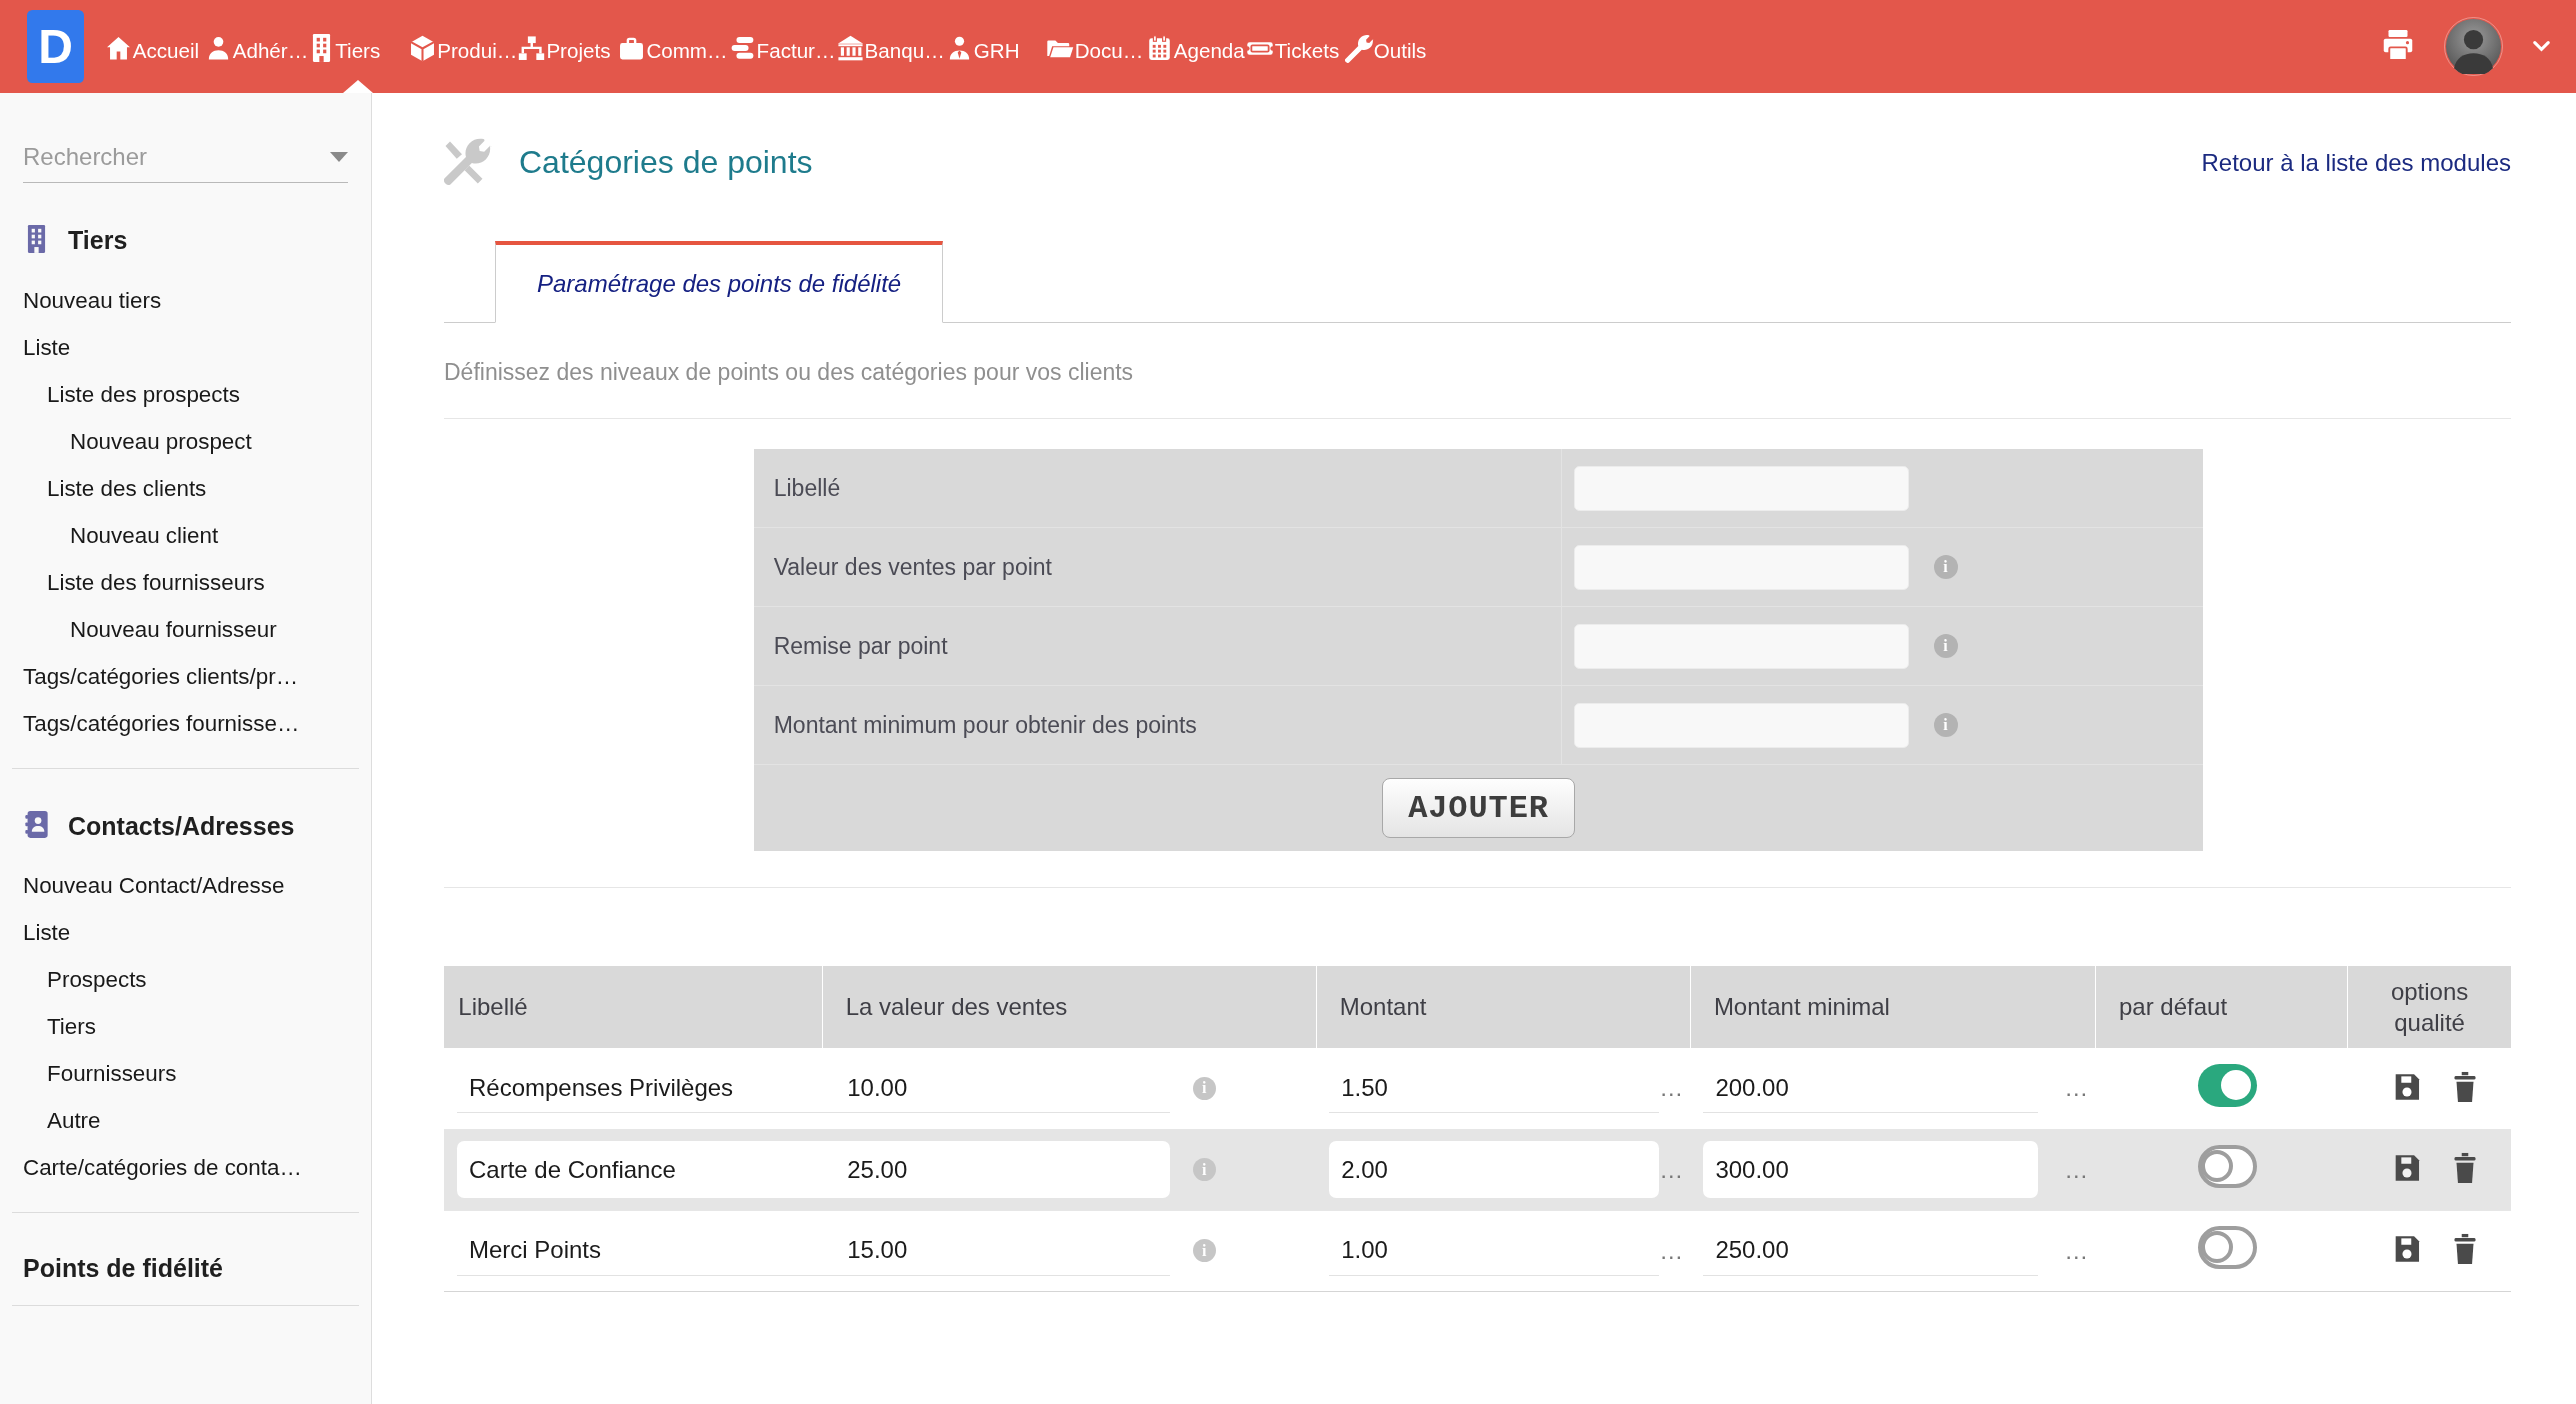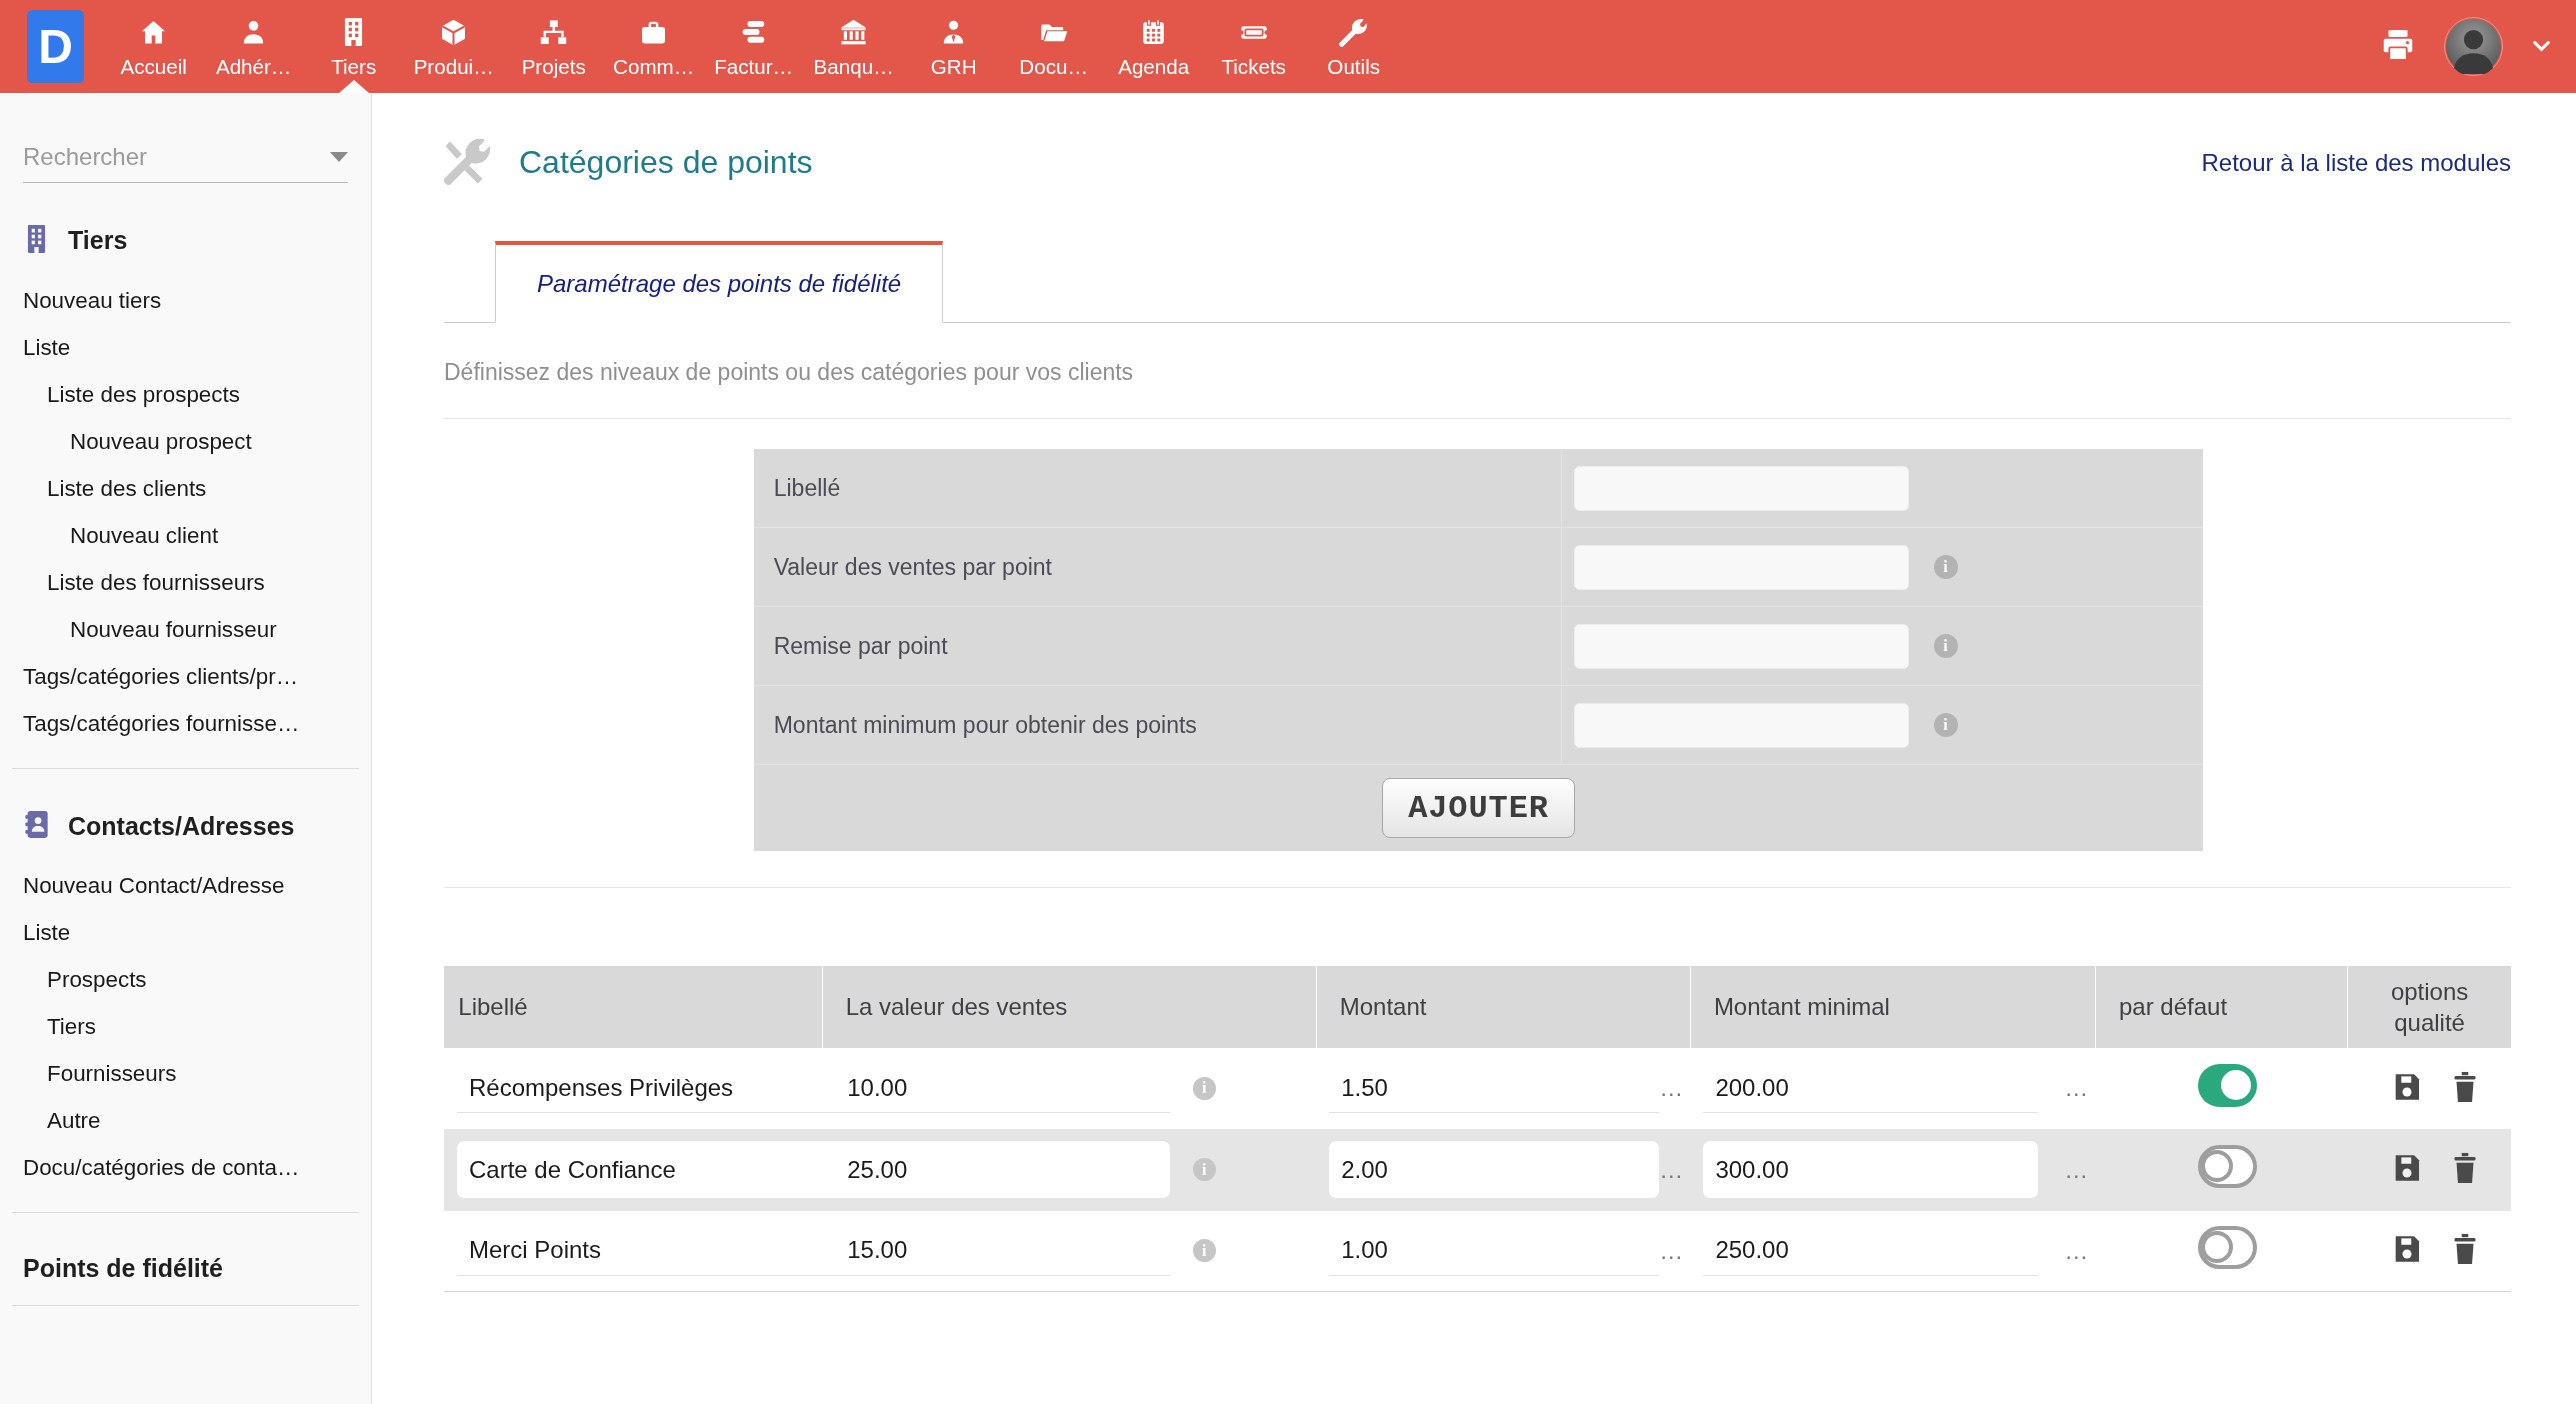--- a/index.html
+++ b/index.html
@@ -6,22 +6,22 @@
   html,body { width:2576px; height:1404px; background:#fff; overflow:hidden;
     font-family:"Liberation Sans","DejaVu Sans",sans-serif; }
   .app { width:2576px; height:1404px; display:flex; flex-direction:column; }
 
   
   .navbar { height:93px; background:#e3574b; display:flex; align-items:center;
     padding:0 23px 0 27px; flex:0 0 auto; position:relative; }
   .logo { width:57px; height:73px; background:#3279ec; border-radius:5.4px; color:#fff;
     font-size:48px; font-weight:bold; display:flex; align-items:center; justify-content:center; }
   .nav-items { display:flex; list-style:none; margin-left:19.7px; height:100%; }
-  .nav-item { min-width:100px; height:100%; display:flex; flex-direction:column;
-    align-items:center; justify-content:center; color:#fff; cursor:pointer; position:relative; }
+  .nav-item { min-width:100px; height:100%; display:flex; flex-direction:row;
+    align-items:center; justify-content:flex-start; color:#fff; cursor:pointer; position:relative; }
   .nav-item .nicon { height:32px; display:flex; align-items:flex-end; justify-content:center; }
   .nav-item .nlabel { font-size:20.6px; margin-top:8px; }
   .nav-item.active::after { content:""; position:absolute; bottom:0; left:50%;
     transform:translateX(-50%); border-left:15px solid transparent;
     border-right:15px solid transparent; border-bottom:13.4px solid #fff; }
   .nav-right { margin-left:auto; display:flex; align-items:center; gap:27px; }
   .avatar-wrap { width:59px; height:59px; border-radius:50%;
     border:1.8px solid rgba(255,255,255,.35); display:flex; align-items:center; justify-content:center; }
 
   
@@ -351,21 +351,21 @@
           </span>
           <span class="htitle">Contacts/Adresses</span>
         </div>
         <ul class="side-list">
           <li class="side-item">Nouveau Contact/Adresse</li>
           <li class="side-item">Liste</li>
           <li class="side-item ind1">Prospects</li>
           <li class="side-item ind1">Tiers</li>
           <li class="side-item ind1">Fournisseurs</li>
           <li class="side-item ind1">Autre</li>
-          <li class="side-item">Docu/catégories de conta…</li>
+          <li class="side-item">Carte/catégories de conta…</li>
         </ul>
         <hr class="side-divider">
       </div>
 
       <div class="side-section">
         <div class="side-heading">
           <span class="htitle">Points de fidélité</span>
         </div>
         <hr class="side-divider">
       </div>

